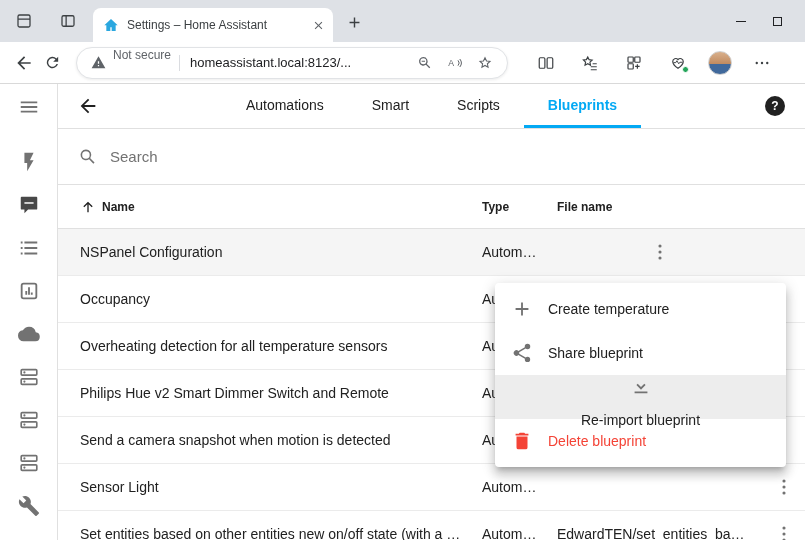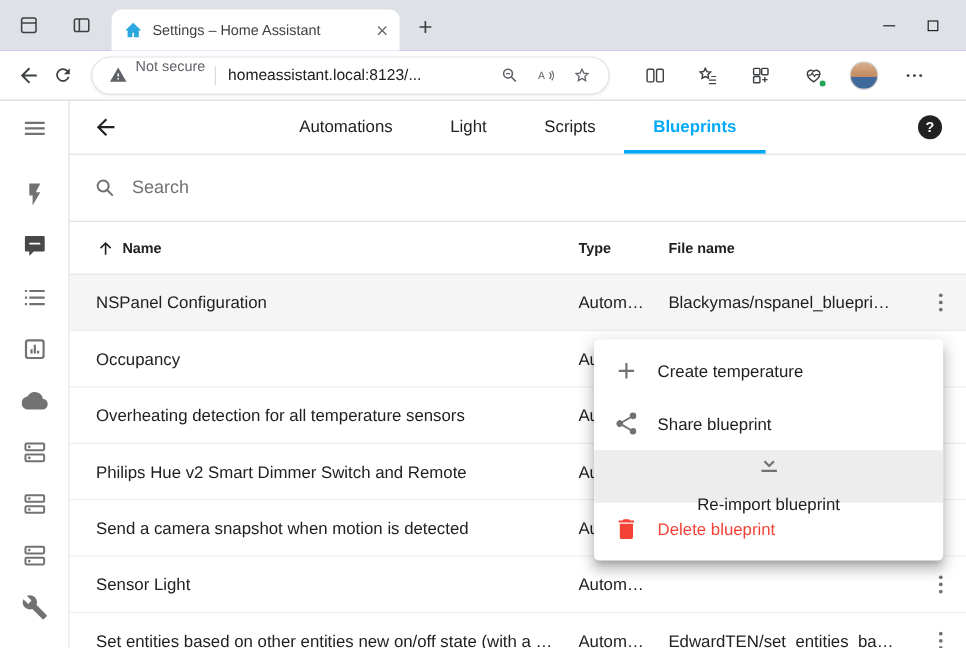--- a/index.html
+++ b/index.html
@@ -1,19 +1,19 @@
 <!DOCTYPE html>
 <html><head>
 <meta charset="utf-8">
 <style>
   * { margin:0; padding:0; box-sizing:border-box; }
   html,body { background:#fff; }
   .window {
     position:relative; width:805px; height:540px; overflow:hidden;
-    background:#6d28d9; font-family:"Liberation Sans", sans-serif;
+    background:#0c4a6e; font-family:"Liberation Sans", sans-serif;
     -webkit-font-smoothing:antialiased;
   }
 
   
   .tabstrip { position:absolute; top:0; left:0; right:0; height:42px; background:#dee1e6; }
   .ts-btn { position:absolute; top:11px; width:20px; height:20px; color:#3c4043; display:flex; align-items:center; justify-content:center; }
   .ts-btn.b1 { left:14px; }
   .ts-btn.b2 { left:58px; }
   .btab { position:absolute; left:93px; bottom:0; width:240px; height:34px; background:#fff;
           border-radius:8px 8px 0 0; display:flex; align-items:center; padding:0 6px 0 10px; }
@@ -304,21 +304,21 @@
     <div class="main">
 
       <div class="app-header">
         <div class="hdr-back">
           <svg viewBox="0 0 24 24" width="22" height="22">
               <path fill="currentColor" d="M20 11H7.8l5.6-5.6L12 4l-8 8 8 8 1.4-1.4L7.8 13H20z"></path>
             </svg>
         </div>
         <div class="tabs">
           <div class="tab-item">Automations</div>
-          <div class="tab-item">Light</div>
+          <div class="tab-item">Smart</div>
           <div class="tab-item">Scripts</div>
           <div class="tab-item active">Blueprints</div>
         </div>
         <div class="help-btn">?</div>
       </div>
 
       <div class="search-row">
         <span class="s-icon">
           <svg viewBox="0 0 24 24" width="20" height="20">
               <path fill="currentColor" d="M9.5 3a6.5 6.5 0 0 1 5.2 10.4l5.15 5.15-1.4 1.4-5.15-5.14A6.5 6.5 0 1 1 9.5 3zm0 2A4.5 4.5 0 1 0 14 9.5 4.5 4.5 0 0 0 9.5 5z"></path>
@@ -338,21 +338,20 @@
         </div>
         <div class="cell">Type</div>
         <div class="cell">File name</div>
         <div></div>
       </div>
 
       <div>
         <div class="trow selected">
           <div class="cell">NSPanel Configuration</div>
           <div class="cell">Autom…</div>
-          <div class="cell">Blackymas/nspanel_blueprin…</div>
           <div class="kebab">
               <span class="k-ic">
                 <svg viewBox="0 0 24 24" width="22" height="22">
                   <g fill="currentColor">
                     <circle cx="12" cy="5.5" r="1.7"></circle>
                     <circle cx="12" cy="12" r="1.7"></circle>
                     <circle cx="12" cy="18.5" r="1.7"></circle>
                   </g>
                 </svg>
               </span>

